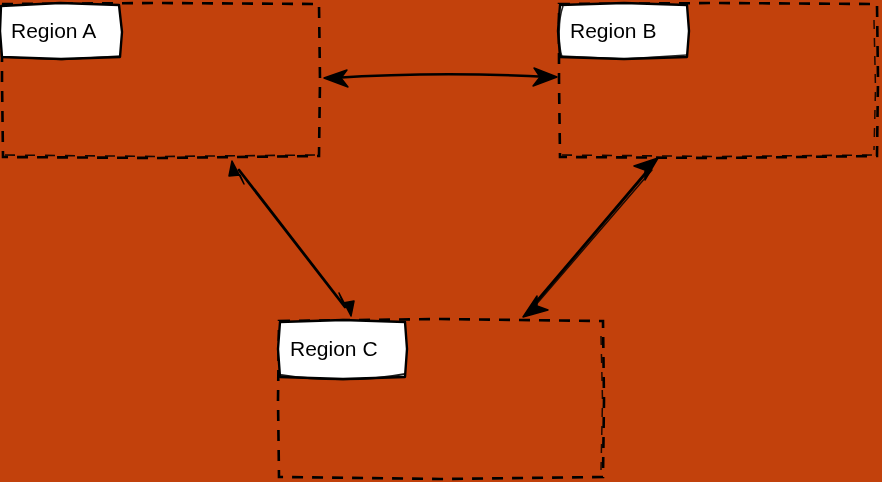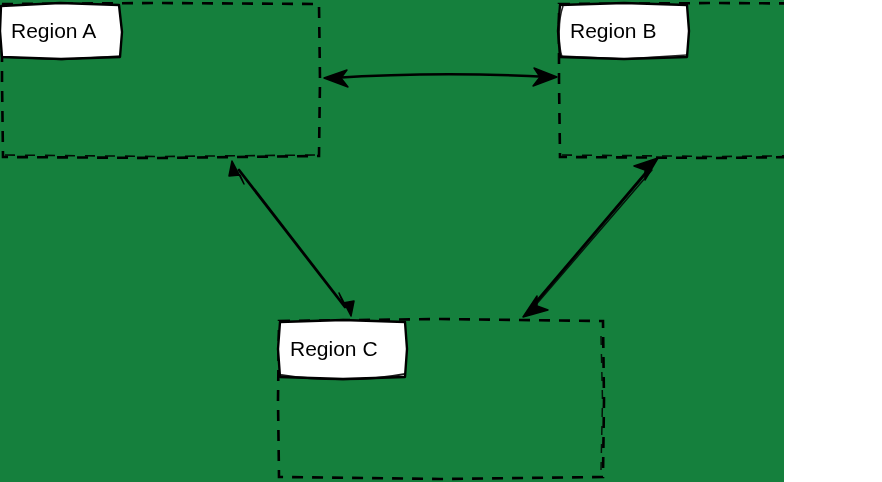--- a/index.html
+++ b/index.html
@@ -2,23 +2,23 @@
 <html><head>
 <meta charset="utf-8">
 <style>
   html, body {
     margin: 0;
     padding: 0;
     background: #ffffff;
   }
   #canvas-root {
     position: relative;
-    width: 784px;
+    width: 882px;
     height: 482px;
-    background: #15803d;
+    background: #c2410c;
     overflow: hidden;
     font-family: "Liberation Sans", sans-serif;
   }
   #diagram-svg {
     position: absolute;
     left: 0;
     top: 0;
     width: 882px;
     height: 482px;
   }

